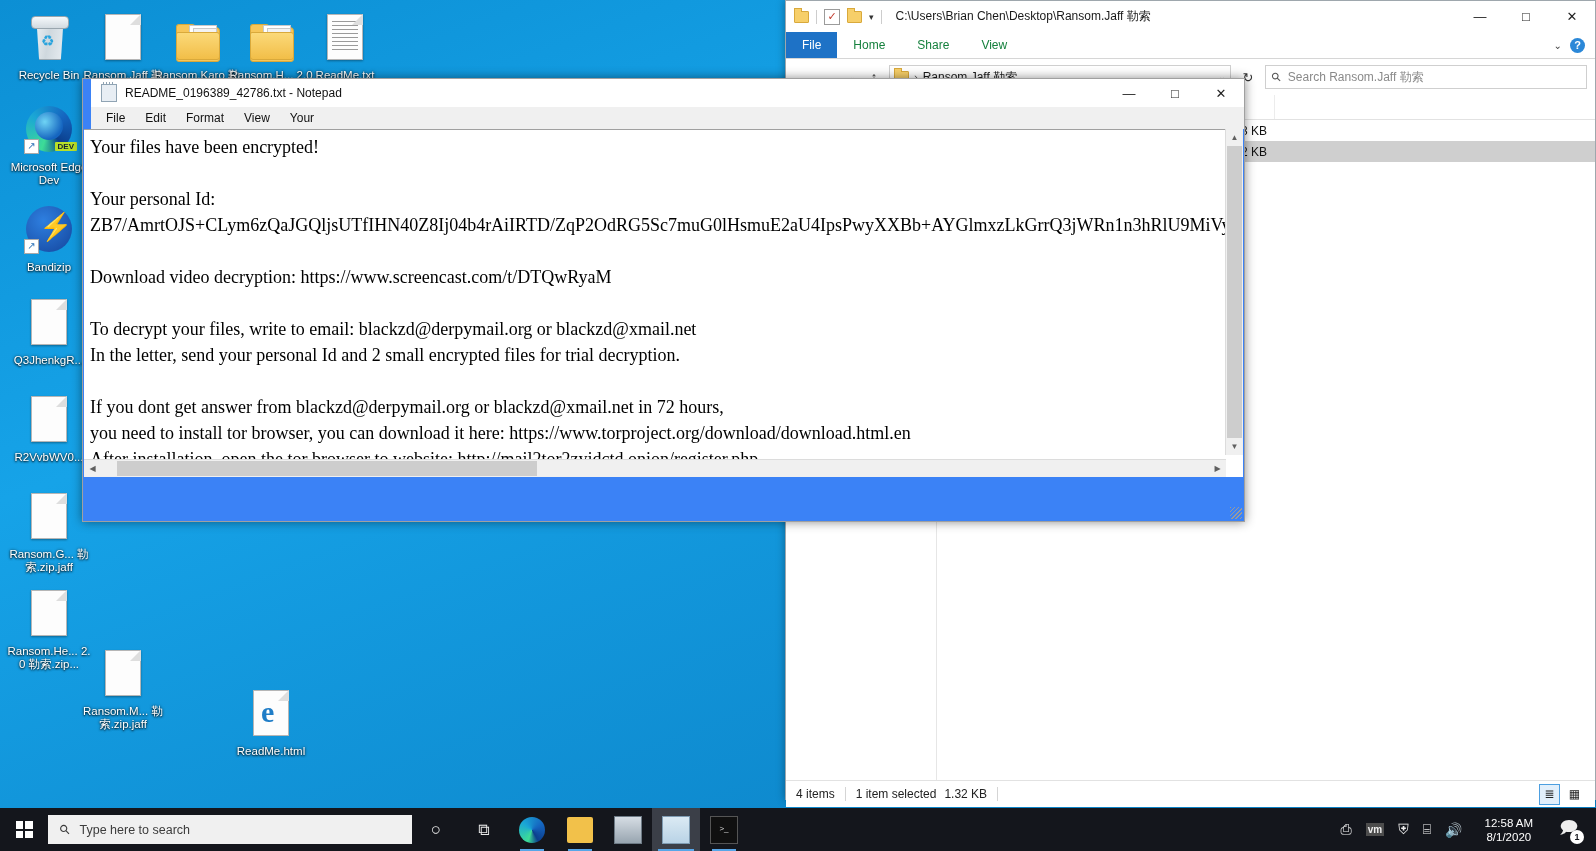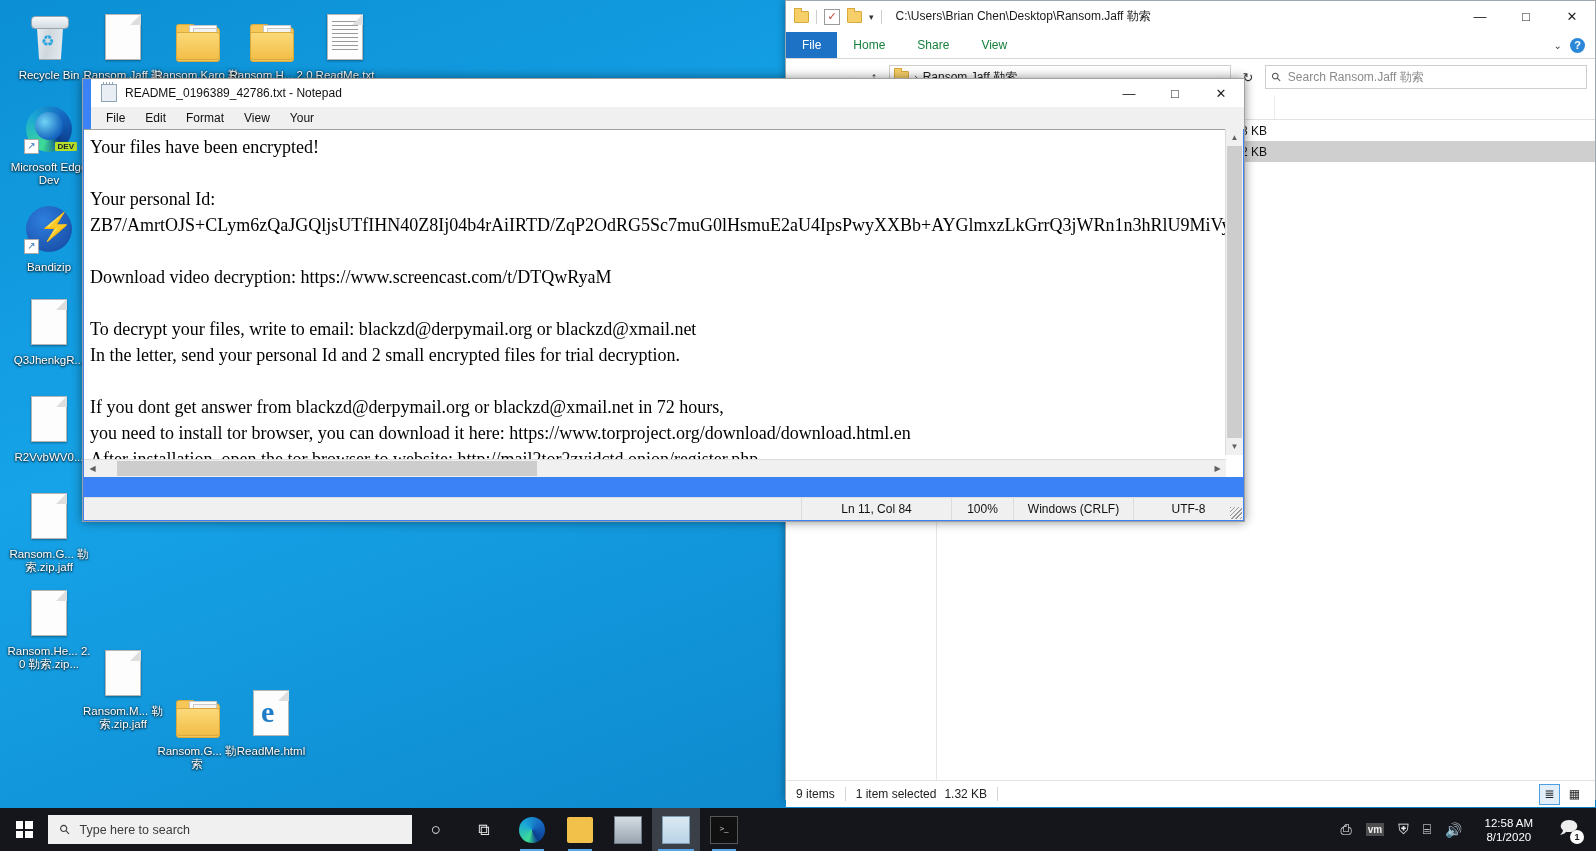--- a/index.html
+++ b/index.html
@@ -236,32 +236,20 @@
         <span class="sheet"></span>
       </div>
       <div class="lbl">Ransom.He... 2.0 勒索.zip...</div>
     </div>
     <div class="desk-icon" style="left: 80px; top: 644px;">
       <div class="glyph">
         <span class="sheet"></span>
       </div>
       <div class="lbl">Ransom.M... 勒索.zip.jaff</div>
     </div>
-    <div class="desk-icon" style="left: 154px; top: 684px;">
-      <div class="glyph">
-        <span class="folder">
-          <span class="back"></span>
-          <span class="tab"></span>
-          <span class="paper"></span>
-          <span class="paper2"></span>
-          <span class="front"></span>
-        </span>
-      </div>
-      <div class="lbl">Ransom.G... 勒索</div>
-    </div>
     <div class="desk-icon" style="left: 228px; top: 684px;">
       <div class="glyph">
         <span class="ie">
           <span>e</span>
         </span>
       </div>
       <div class="lbl">ReadMe.html</div>
     </div>
   </div>
 
@@ -340,21 +328,21 @@
       <div class="row sel">
         <div style="width:16px;padding:0 2px;"></div>
         <div style="width:112px;">020 12:58 AM</div>
         <div style="width:118px;">Text Document</div>
         <div style="width:92px;text-align:right;">2 KB</div>
       </div>
     </div>
   </div>
 
   <div class="exp-status">
-    <span>9 items</span>
+    <span>4 items</span>
     <span class="st-sep"></span>
     <span>1 item selected</span>
     <span style="width:8px;"></span>
     <span>1.32 KB</span>
     <span class="st-sep"></span>
     <div class="view-btns">
       <span class="vb on">≣</span>
       <span class="vb">▦</span>
     </div>
   </div>
@@ -402,27 +390,20 @@
     <div class="arrow">▲</div>
     <div class="thumb"></div>
     <div class="arrow" style="position:absolute;bottom:0;left:0;right:0;">▼</div>
   </div>
   <div class="np-hscroll">
     <div class="arrow">◀</div>
     <div class="track">
         <div class="thumb"></div>
       </div>
     <div class="arrow">▶</div>
-  </div>
-  <div class="np-status">
-    <div style="flex:1;border:none;"></div>
-    <div style="width:150px;justify-content:center;">Ln 11, Col 84</div>
-    <div style="width:62px;justify-content:center;">100%</div>
-    <div style="width:120px;justify-content:center;">Windows (CRLF)</div>
-    <div style="width:110px;justify-content:center;">UTF-8</div>
   </div>
   <div class="np-grip"></div>
 </div>
 
 <div id="taskbar">
   <div class="start">
     <span class="winlogo">
         <i></i>
         <i></i>
         <i></i>

